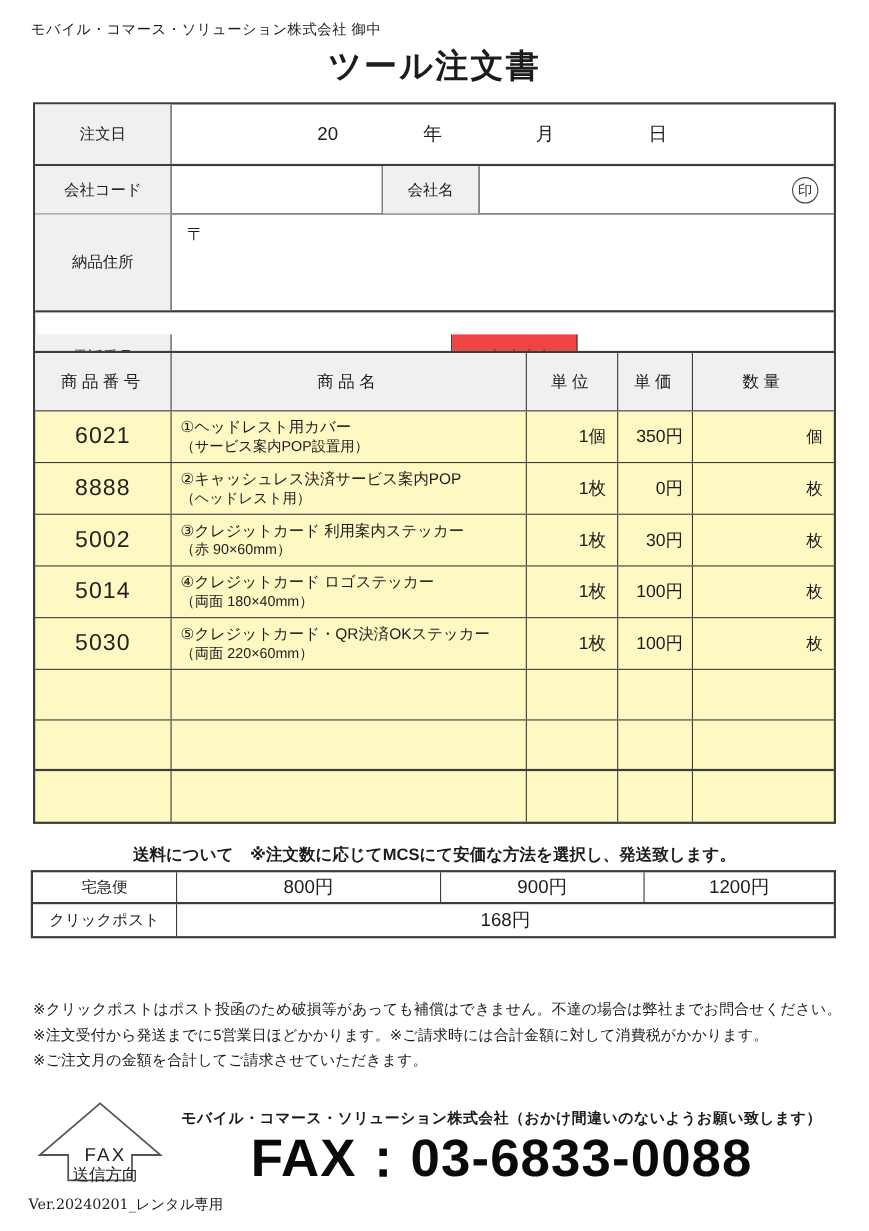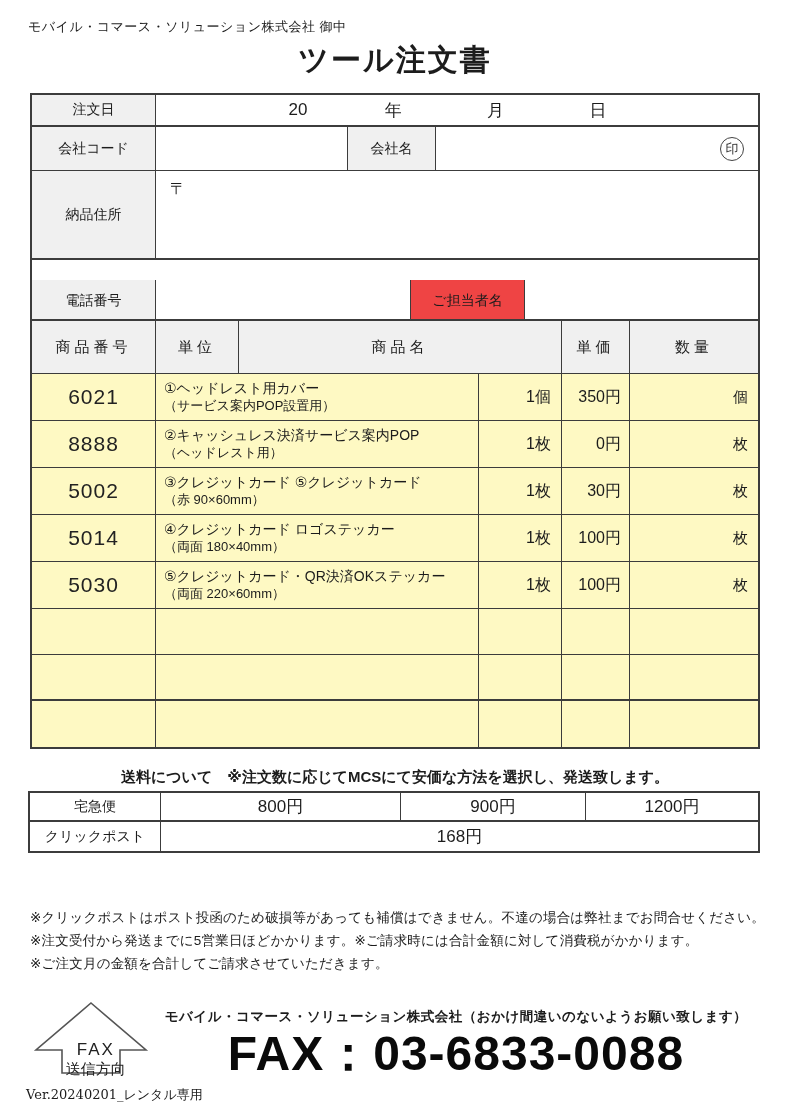--- a/index.html
+++ b/index.html
@@ -18,21 +18,21 @@
   
   .info-table { position:absolute; left:30px; top:93px; width:730px;
                 border:2px solid #3c3c3c; background:#fff; }
   .itr { display:flex; border-bottom:1px solid #3c3c3c; }
   .itr.thick { border-bottom:2px solid #3c3c3c; }
   .itr:last-child { border-bottom:none; }
   .icell { border-right:1px solid #3c3c3c; }
   .icell:last-child { border-right:none; }
   .ilabel { width:124px; flex:0 0 124px; background:#f0f0f0;
             display:flex; align-items:center; justify-content:center; font-size:14px; }
-  .r1 { height:32px; } .r2 { height:44px; } .r3 { height:89px; } .r4 { height:41px;margin-top:20px; }
+  .r1 { height:56px; } .r2 { height:44px; } .r3 { height:89px; } .r4 { height:41px;margin-top:20px; }
   .date-cell { flex:1; position:relative; font-size:17px; }
   .date-cell span { position:absolute; top:50%; transform:translateY(-50%); }
   .dp0 { left:22%; } .dp1 { left:38%; } .dp2 { left:55%; } .dp3 { left:72%; }
   .code-cell { width:192px; flex:0 0 192px; }
   .cname-label { width:88px; flex:0 0 88px; background:#f0f0f0;
                  display:flex; align-items:center; justify-content:center; font-size:14px; }
   .cname-cell { flex:1; position:relative; }
   .seal { position:absolute; right:14px; top:50%; transform:translateY(-50%);
           width:24px; height:24px; border:1px solid #444; border-radius:50%;
           display:flex; align-items:center; justify-content:center; font-size:13px; color:#333; }
@@ -140,22 +140,22 @@
       <div class="icell ilabel">電話番号</div>
       <div class="icell phone-cell"></div>
       <div class="icell contact-label">ご担当者名</div>
       <div class="icell contact-cell"></div>
     </div>
   </div>
 
   <div class="prod-table">
     <div class="ptr phead">
       <div class="pcell c-code">商品番号</div>
+      <div class="pcell c-name">商品名</div>
       <div class="pcell c-unit">単位</div>
-      <div class="pcell c-name">商品名</div>
       <div class="pcell c-price">単価</div>
       <div class="pcell c-qty">数量</div>
     </div>
 
     <div class="ptr prow">
       <div class="pcell c-code">
           <span class="code-num">6021</span>
         </div>
       <div class="pcell c-name">
           <div class="name-wrap">
@@ -194,21 +194,21 @@
           <span class="qty-txt">枚</span>
         </div>
     </div>
 
     <div class="ptr prow">
       <div class="pcell c-code">
           <span class="code-num">5002</span>
         </div>
       <div class="pcell c-name">
           <div class="name-wrap">
-        <span class="name-l1">③クレジットカード ⑤クレジットカード</span>
+        <span class="name-l1">③クレジットカード 利用案内ステッカー</span>
         <span class="name-l2">（赤 90×60mm）</span>
       </div>
         </div>
       <div class="pcell c-unit">
           <span class="unit-txt">1枚</span>
         </div>
       <div class="pcell c-price">
           <span class="price-txt">30円</span>
         </div>
       <div class="pcell c-qty">

